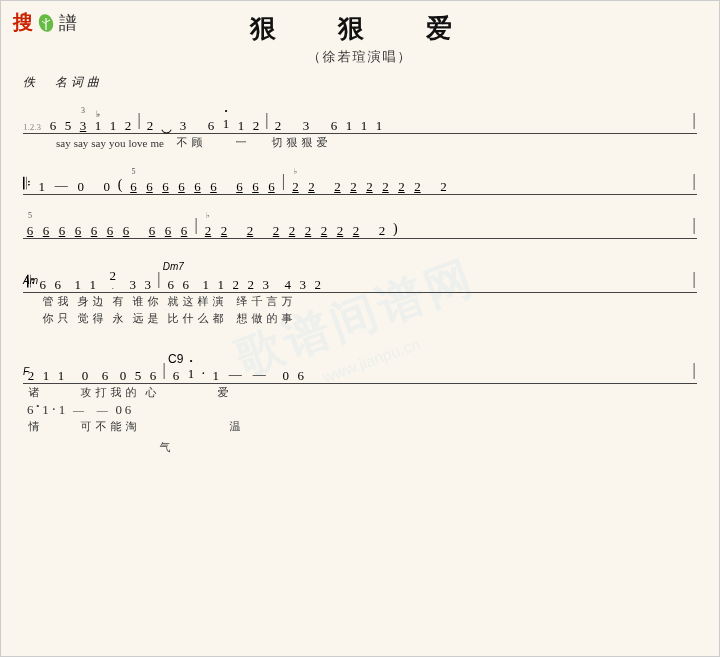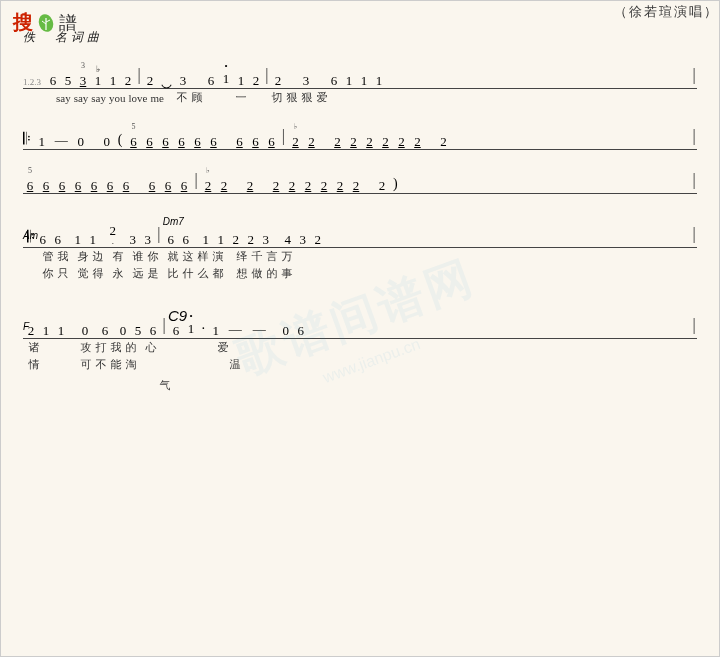--- a/index.html
+++ b/index.html
@@ -59,21 +59,21 @@
     .song-title {
       text-align: center;
       padding-top: 10px;
       font-size: 26px;
       font-weight: bold;
       letter-spacing: 18px;
       color: #111;
       font-family: 'SimHei', 'SimSun', sans-serif;
     }
     .song-subtitle {
-      text-align: right;
+      text-align: center;
       font-size: 13px;
       color: #333;
       margin-top: 2px;
       letter-spacing: 2px;
     }
 
     
     .content {
       padding: 4px 22px 4px 22px;
       position: relative;
@@ -188,20 +188,21 @@
     <span class="logo-pu">譜</span>
   </div>
 
   <div class="watermark">
     <div style="transform: rotate(-20deg); text-align:center;">
       <div style="font-size:46px; color:#3399cc; font-weight:bold; font-family:'SimHei',sans-serif; opacity:0.35; letter-spacing:4px;">歌谱间谱网</div>
       <div style="font-size:16px; color:#3399cc; font-family:Arial,sans-serif; opacity:0.4; margin-top:6px;">www.jianpu.cn</div>
     </div>
   </div>
 
+  <div class="song-title">狠　狠　爱</div>
   <div class="song-subtitle">（徐若瑄演唱）</div>
 
   <div class="content">
 
     <div class="key-info">
       <div class="key-right">佚　名词曲</div>
     </div>
 
     <div style="margin-top:4px;">
 
@@ -597,21 +598,21 @@
             </span>
           <span class="n">
               <span class="main">5</span>
             </span>
           <span class="n">
               <span class="main">6</span>
             </span>
           <span class="bar"></span>
 
           <span style="position:relative;">
-            <span style="position:absolute; top:-30px; left:0; font-size:15px; font-family:Arial; font-style:italic;">C9</span>
+            <span style="position:absolute; top:-30px; left:0; font-size:12px; font-family:Arial; ">C9</span>
           </span>
           <span class="n">
               <span class="main">6</span>
             </span>
           <span class="n"><span class="main" style="font-size:9px;vertical-align:super;">•</span>1</span>
           <span style="font-size:14px; margin:0 2px;">·</span>
           <span class="n">
               <span class="main">1</span>
             </span>
           <span style="margin:0 5px;">—</span>
@@ -629,20 +630,34 @@
           <span class="l">诸</span>
           <span style="margin:0 18px;"></span>
           <span class="l">攻</span>
           <span class="l">打</span>
           <span class="l">我</span>
           <span class="l">的</span>
           <span style="margin:0 2px;"></span>
           <span class="l">心</span>
           <span style="margin:0 28px;"></span>
           <span class="l">爱</span>
+        </div>
+        <div style="display:flex; align-items:flex-start; font-size:11px; color:#333; gap:1px; padding-left:4px;">
+          <span style="min-width:90px; margin-right:4px;">
+            <span style="font-size:13px;">6</span>
+            <span style="font-size:13px; font-size:9px;vertical-align:super;">•</span>
+            <span style="font-size:13px;">1</span>
+            <span style="font-size:14px;">·</span>
+            <span style="font-size:13px;">1</span>
+            <span style="margin:0 5px;">—</span>
+            <span style="margin:0 5px;">—</span>
+            <span style="font-size:13px;">0</span>
+            <span style="font-size:13px;">6</span>
+          </span>
+          <span style="margin-left: 8px;"></span>
         </div>
         <div class="lyric-line2" style="gap:1px; padding-left:4px;">
           <span class="l">情</span>
           <span style="margin:0 18px;"></span>
           <span class="l">可</span>
           <span class="l">不</span>
           <span class="l">能</span>
           <span class="l">淘</span>
           <span style="margin:0 44px;"></span>
           <span class="l">温</span>

